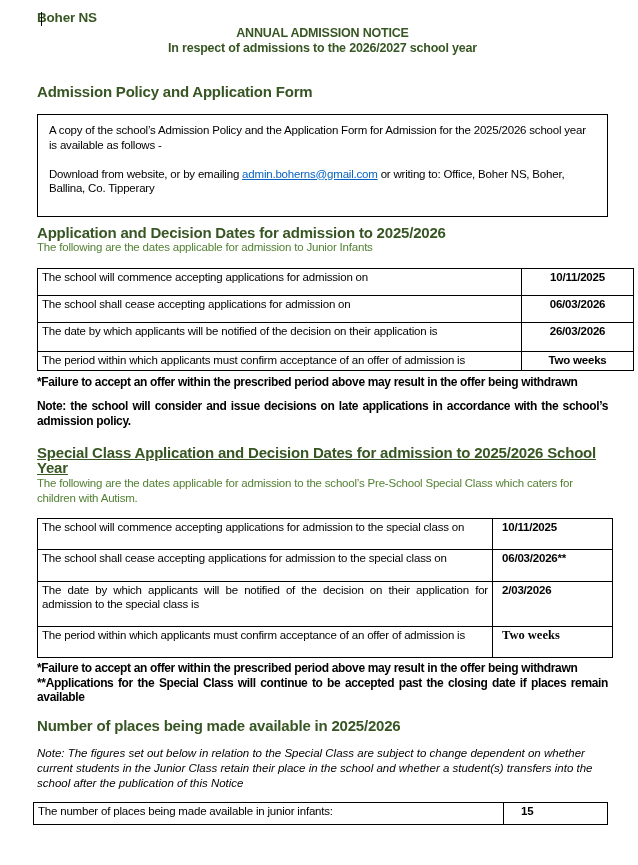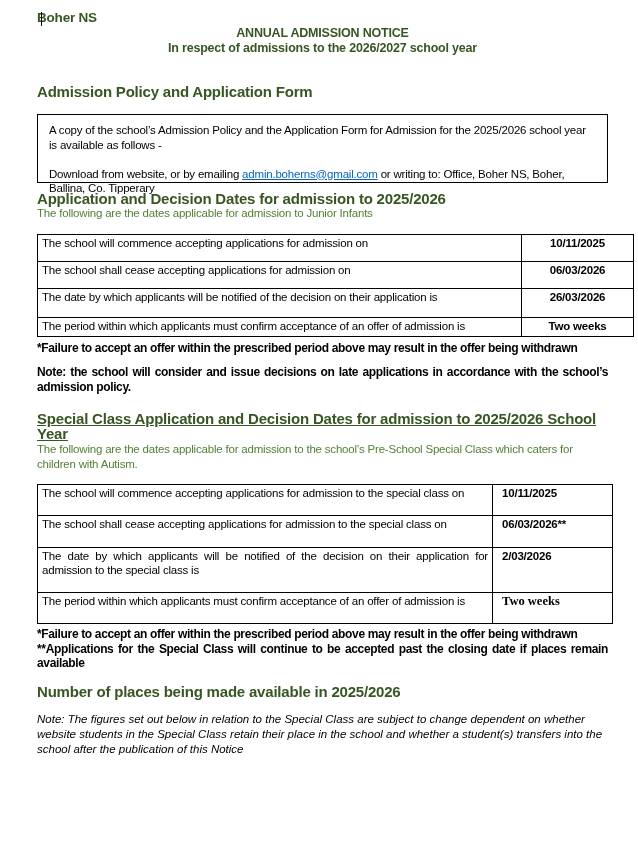--- a/index.html
+++ b/index.html
@@ -20,21 +20,21 @@
   .caret{position:absolute;left:41px;top:12px;width:1px;height:14px;background:#000;}
   .school-name{font-size:13.5px;font-weight:bold;color:var(--heading-green);line-height:16px;}
   .doc-title{font-size:12.5px;font-weight:bold;color:var(--heading-green);text-align:center;line-height:15px;}
   .doc-subtitle{font-size:12.5px;font-weight:bold;color:var(--heading-green);text-align:center;line-height:15px;}
   .green-heading{font-size:15px;font-weight:bold;color:var(--heading-green);line-height:15px;}
   .green-sub{font-size:11.5px;color:var(--sub-green);line-height:14.5px;}
   .underlined{text-decoration:underline;}
   .h-policy{margin-top:28px;}
   .info-box{
     margin-top:15px;border:1px solid #000;padding:8px 11px 8px 11px;
-    font-size:11.5px;line-height:14.5px;height:69px;
+    font-size:11.5px;line-height:14.5px;height:103px;
   }
   .box-p{margin:0;}
   .box-p.second{margin-top:14.5px;}
   .email-link{color:var(--link-blue);text-decoration:underline;cursor:pointer;}
   .h-junior{margin-top:8px;}
   table{border-collapse:collapse;table-layout:fixed;font-size:11.5px;line-height:14px;}
   td{border:1px solid #000000;vertical-align:top;padding:1px 4px 1px 4px;}
   .cell-label{text-align:justify;}
   .cell-value{font-weight:bold;}
   .t-junior{width:596px;margin-top:13px;}
@@ -132,19 +132,23 @@
         <td class="cell-value serif-value">Two weeks</td>
       </tr>
     </tbody>
   </table>
 
   <p class="bold-note mt3">*Failure to accept an offer within the prescribed period above may result in the offer being withdrawn</p>
   <p class="bold-note">**Applications for the Special Class will continue to be accepted past the closing date if places remain available</p>
 
   <div class="green-heading h-places">Number of places being made available in 2025/2026</div>
 
-  <p class="italic-note">Note: The figures set out below in relation to the Special Class are subject to change dependent on whether website students in the Special Class retain their place in the school and whether a student(s) transfers into the school after the publication of this Notice</p>
+  <p class="italic-note">Note: The figures set out below in relation to the Special Class are subject to change dependent on whether current students in the Junior Class retain their place in the school and whether a student(s) transfers into the school after the publication of this Notice</p>
 
   <table class="t-places">
     <tbody>
+      <tr class="r1">
+        <td class="cell-label">The number of places being made available in junior infants:</td>
+        <td class="cell-value">15</td>
+      </tr>
     </tbody>
   </table>
 </div>
 
 </body></html>

